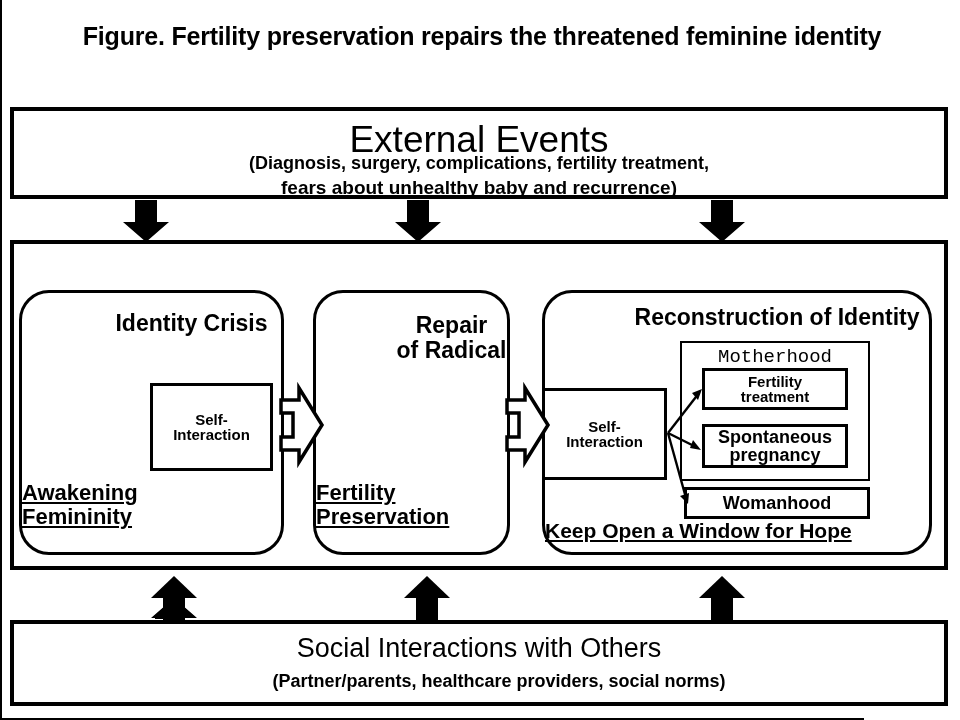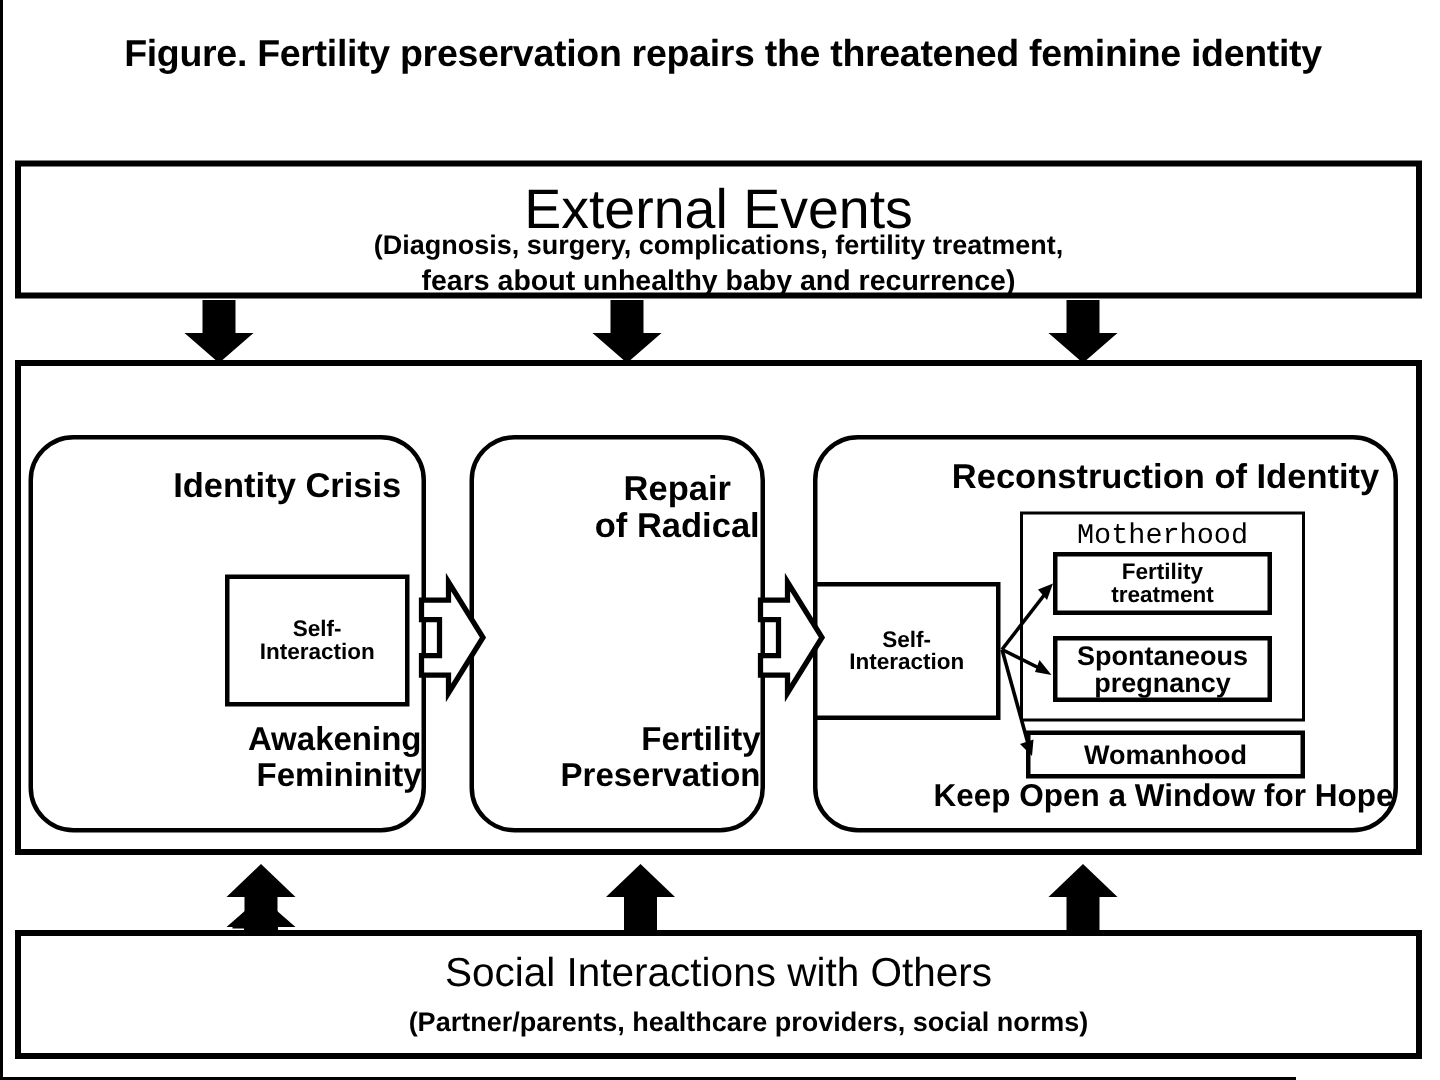--- a/index.html
+++ b/index.html
@@ -93,22 +93,23 @@
   #stage-3{left:540px;top:290px;width:390px;height:265px;}
 
   .stage-head{
     position:absolute;left:0;width:100%;
     text-align:center;font-size:23px;font-weight:bold;
     line-height:1.08;
     margin-left:40px;
   }
   .stage-foot{
     position:absolute;left:0;width:100%;
-    text-align:right;font-size:22px;font-weight:bold;
+    text-align:left;font-size:22px;font-weight:bold;
     line-height:1.12;
+    text-decoration:underline;
   }
   #s1-head{top:18px;}
   #s1-foot{bottom:22px;}
   #s2-head{top:20px;}
   #s2-foot{bottom:22px;}
   #s3-head{top:12px;}
   #s3-foot{bottom:9px;font-size:21px;margin-top:14px;}
 
   
   #self-1{left:148px;top:383px;width:123px;height:88px;font-size:15px;font-weight:bold;}

